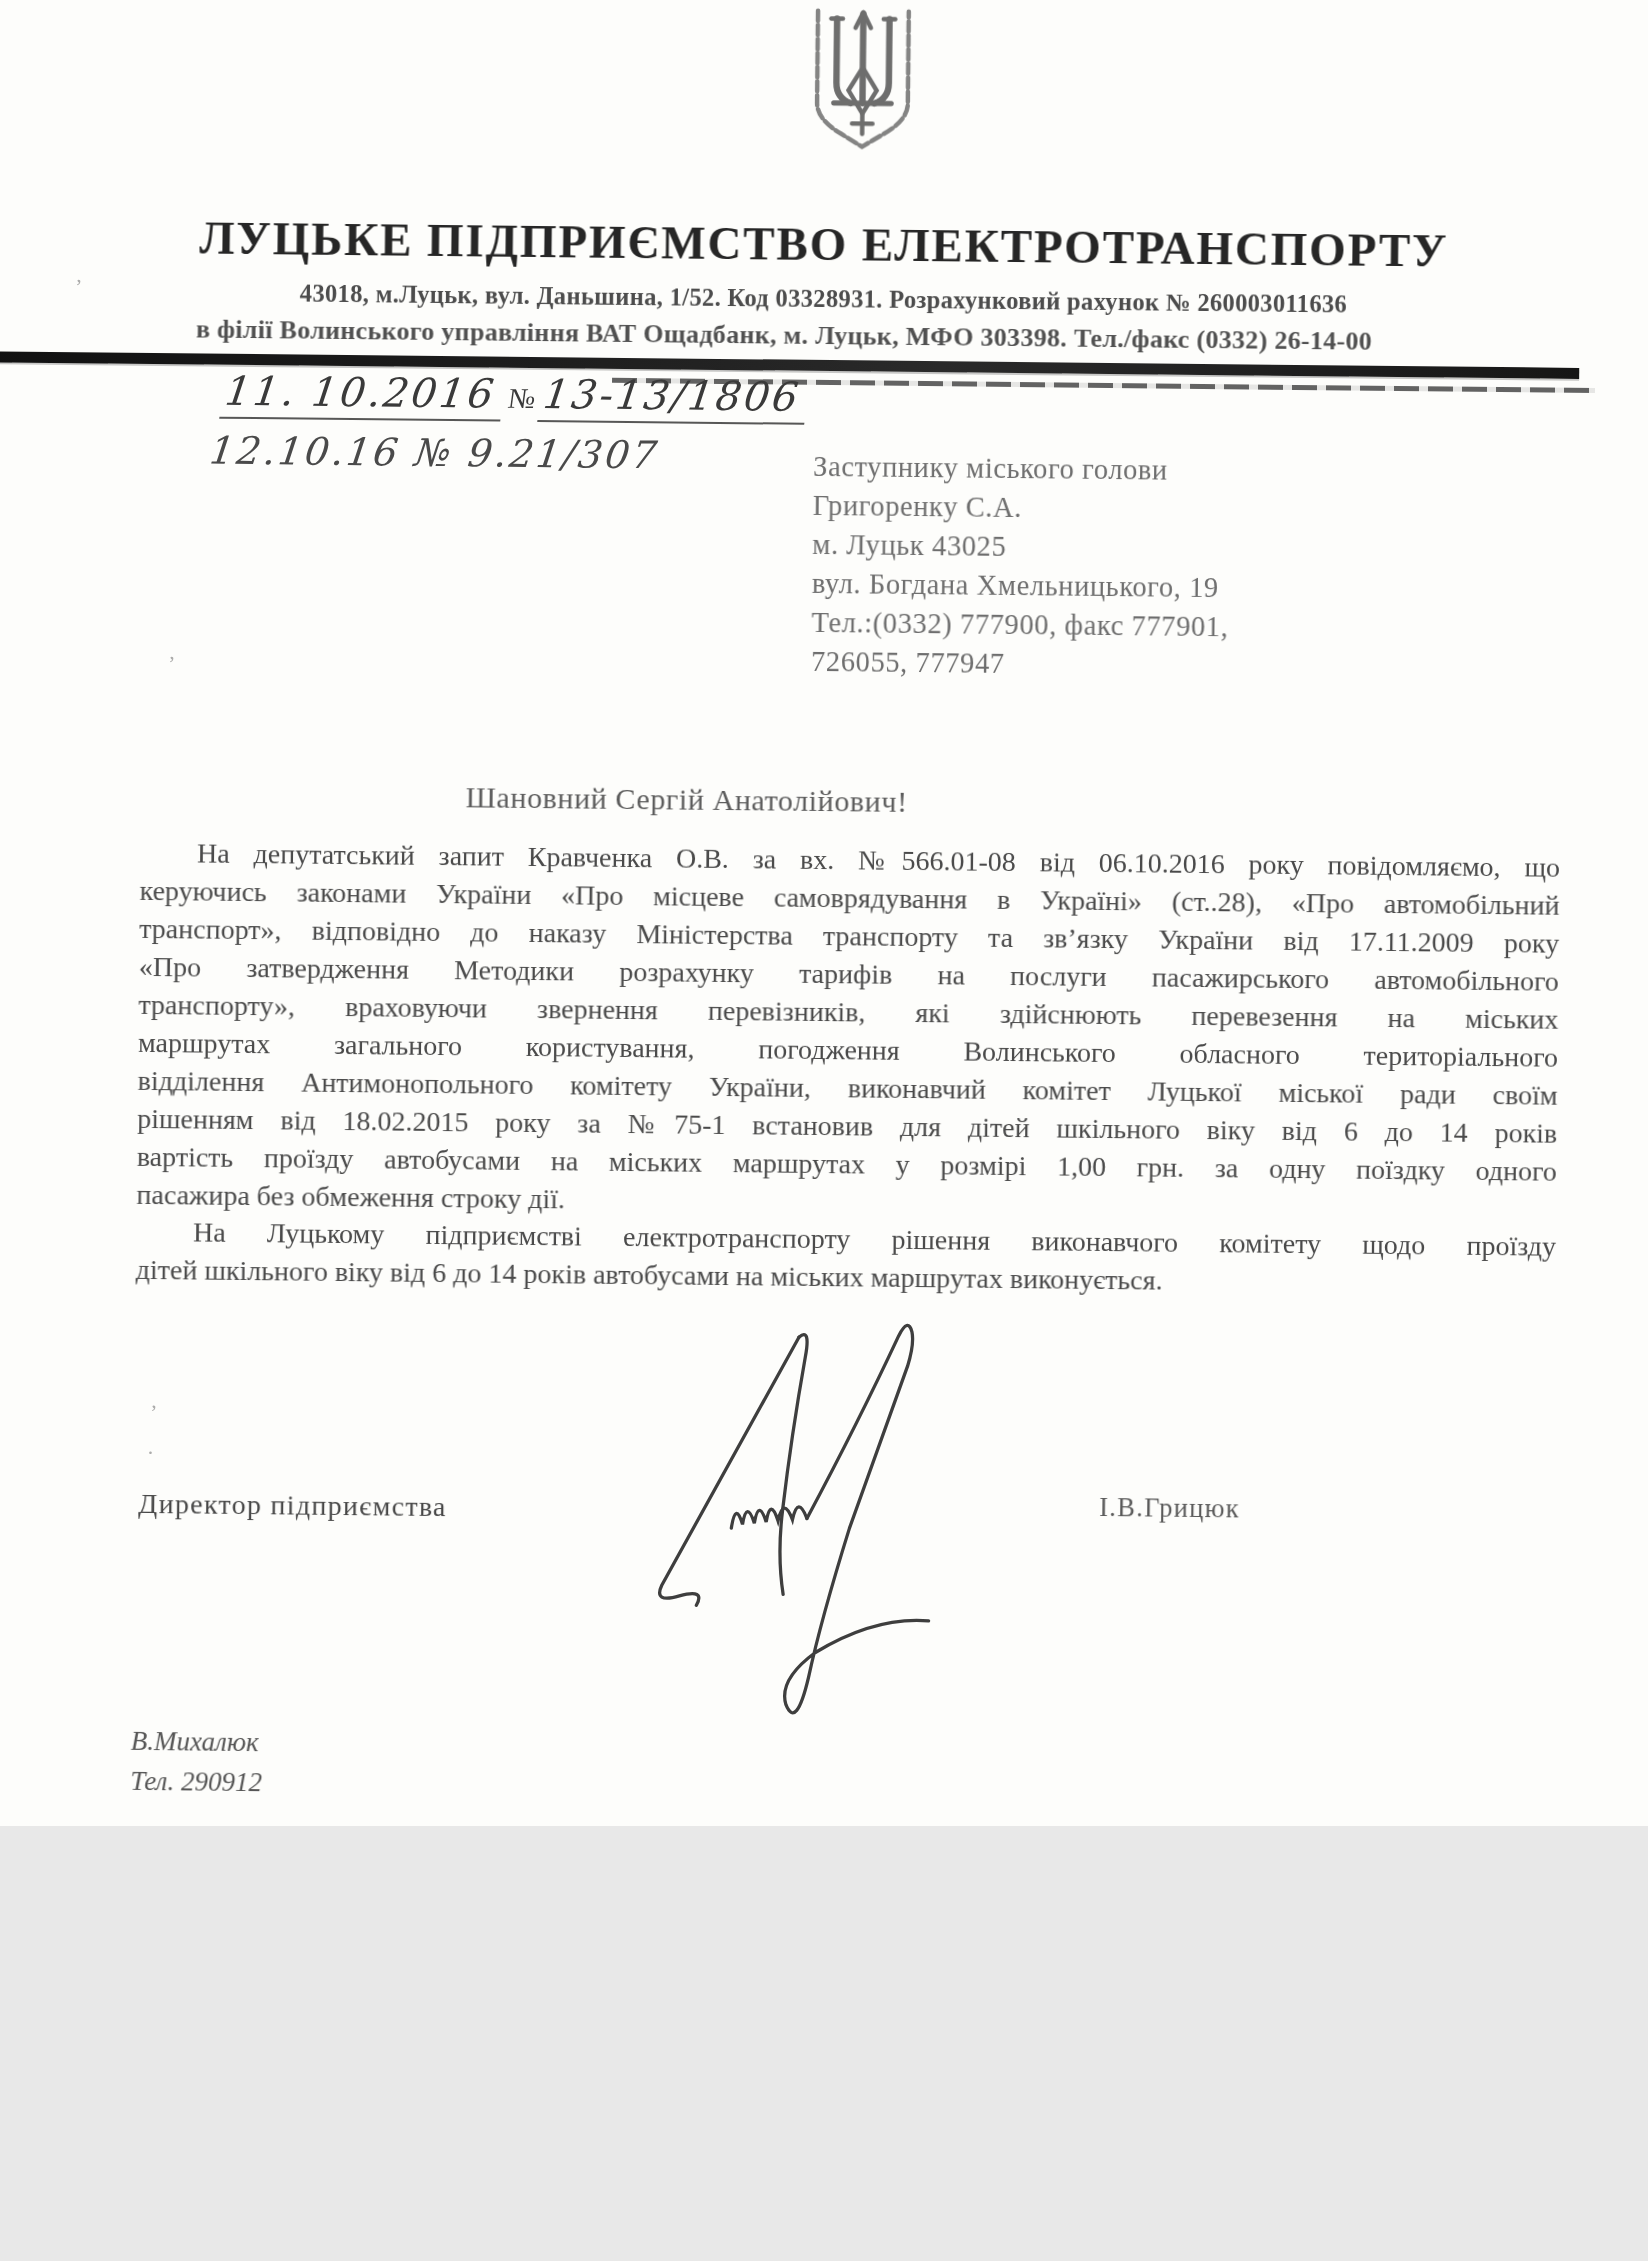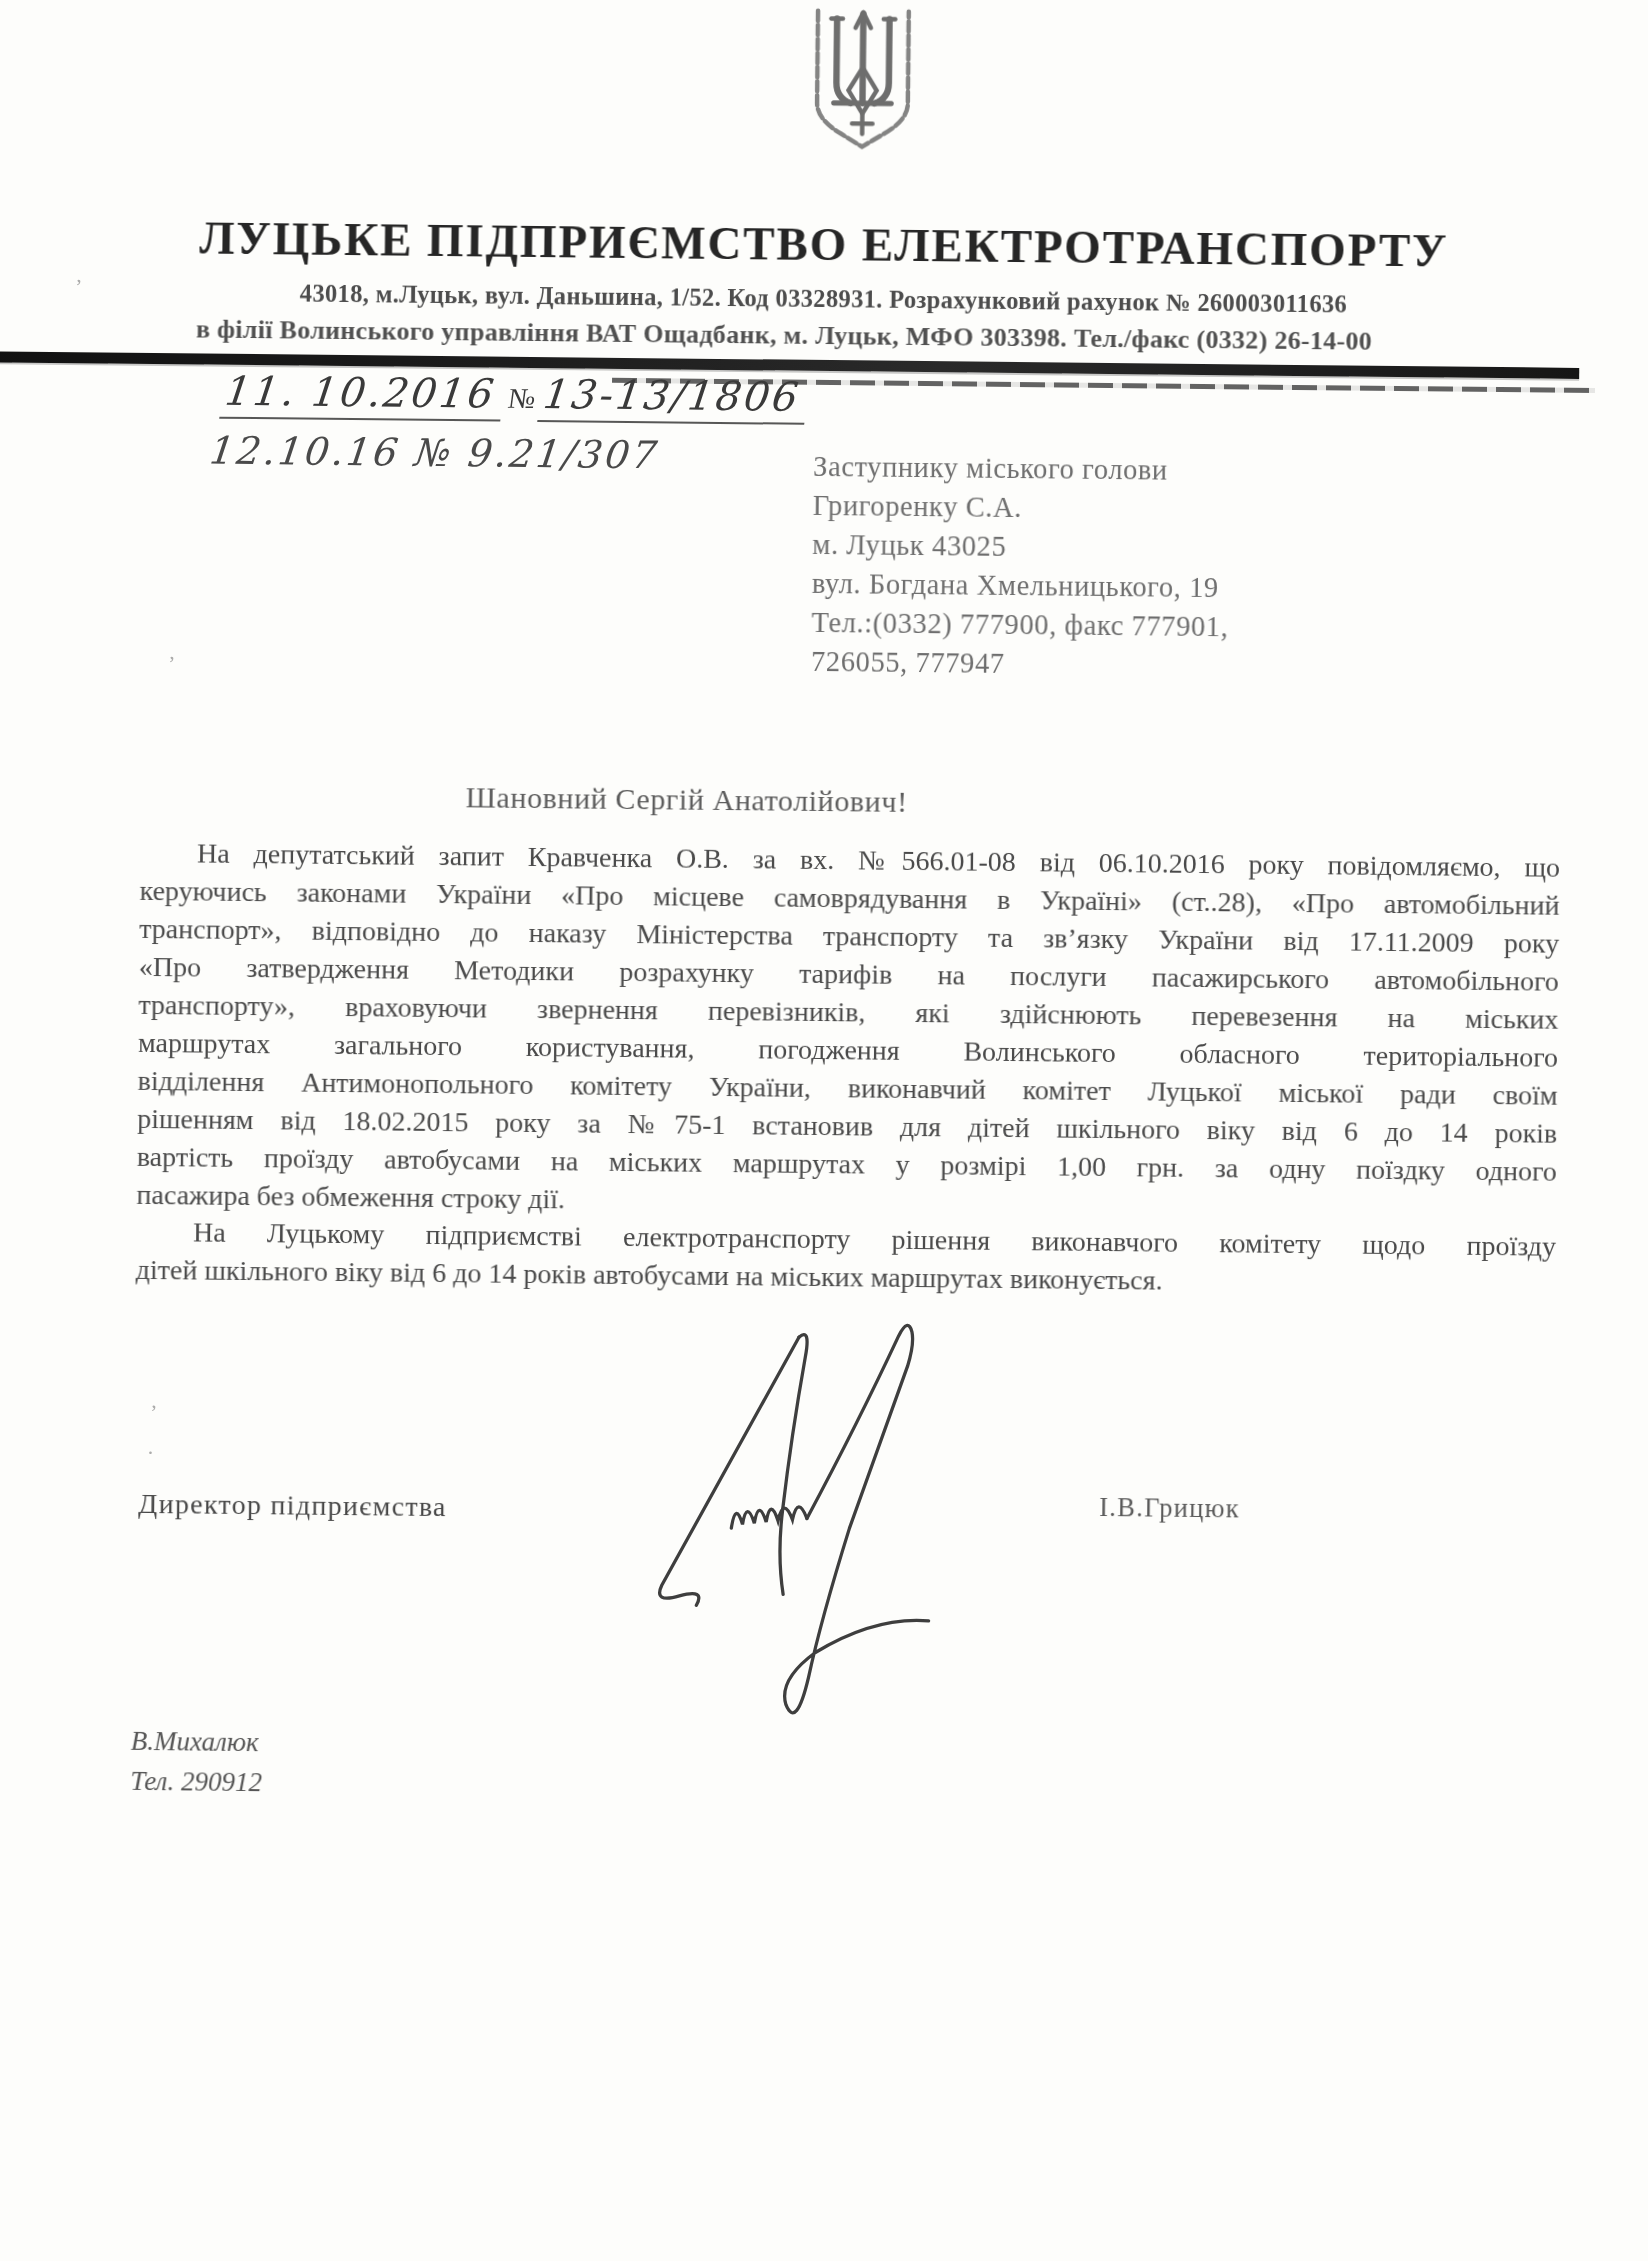--- a/index.html
+++ b/index.html
@@ -1,18 +1,18 @@
 <!DOCTYPE html>
 <html lang="uk" style="font-size:10.3px"><head>
 <meta charset="utf-8">
 <style>
   html,body{margin:0;padding:0;background:#e8e8e8;}
   .sheet{
     position:relative;
-    width:1649px;height:2261px;
+    width:1649px;height:1826px;
     background:#fdfdfb;
     overflow:hidden;
     font-family:"Liberation Serif", serif;
     color:#3e3e3e;
   }
   .skew{
     position:absolute;inset:0;
     transform:rotate(0.6deg);
     transform-origin:824px 194px;
   }

